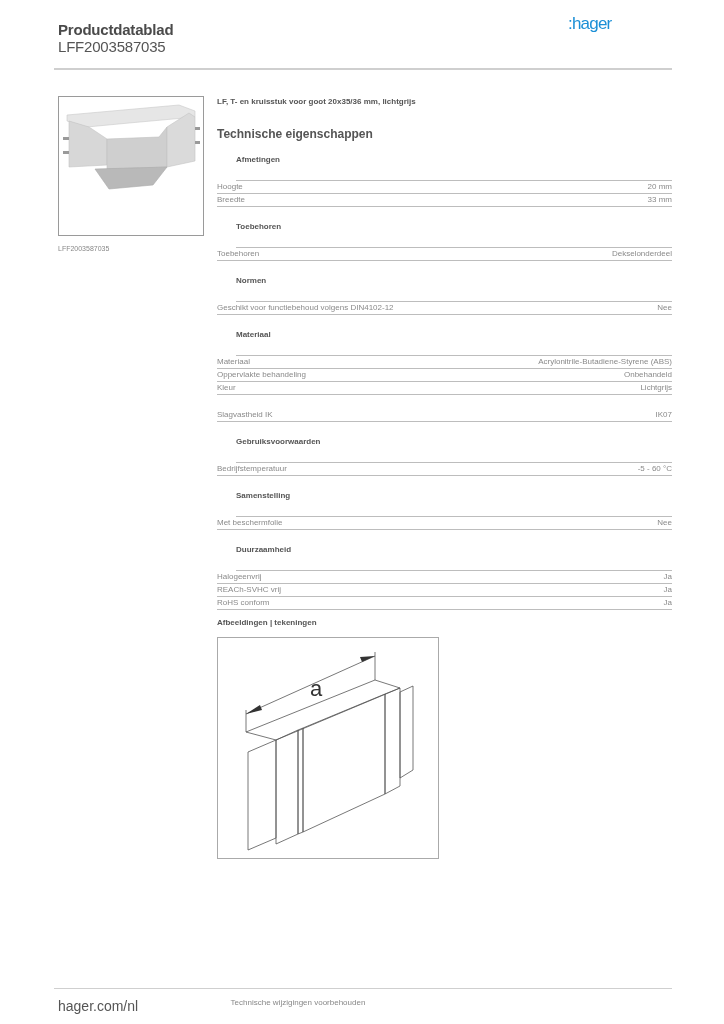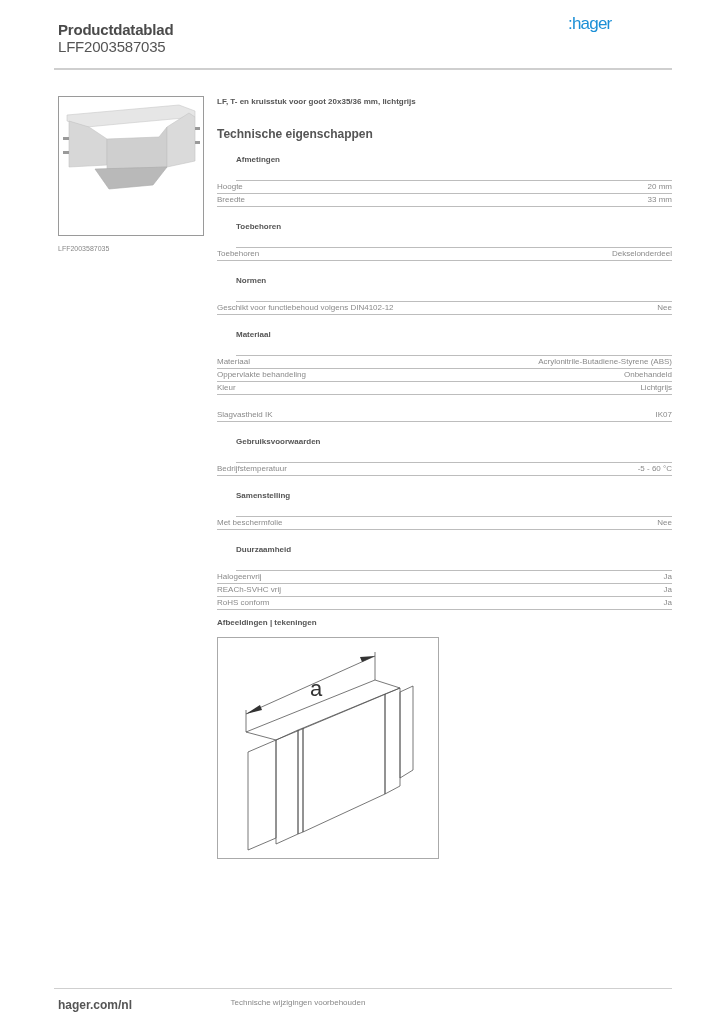--- a/index.html
+++ b/index.html
@@ -23,21 +23,21 @@
     .row { display: flex; justify-content: space-between; font-size: 8px; color: #8a8a8a; height: 12px; line-height: 12px; border-bottom: 1px solid #bdbdbd; }
     .row .label { white-space: nowrap; }
     .row .value { white-space: nowrap; text-align: right; }
     .group.spaced { margin-top: 27px; }
 
     .images-heading { position: absolute; left: 217px; top: 618px; font-size: 8px; font-weight: bold; color: #555; }
     .drawing { position: absolute; left: 217px; top: 637px; width: 222px; height: 222px; border: 1px solid #aaaaaa; box-sizing: border-box; background: #fff; }
     .drawing svg { position: absolute; left: 0; top: 0; }
 
     .footer-rule { position: absolute; left: 54px; top: 988px; width: 618px; height: 1px; background: #cfcfcf; }
-    .footer-left { position: absolute; left: 58px; top: 998px; font-size: 12px; font-weight: bold; color: #555; }
+    .footer-left { position: absolute; left: 58px; top: 998px; font-size: 14px; font-weight: normal; color: #555; }
     .footer-center { position: absolute; left: 0; width: 596px; top: 998px; text-align: center; font-size: 8px; color: #888; }
     .footer-right { position: absolute; right: 52px; top: 1028px; font-size: 14px; font-weight: bold; color: #555; }
   </style>
 </head>
 <body>
 
 <div>
   <div class="header-title">Productdatablad</div>
   <div class="header-sub">LFF2003587035</div>
   <div class="logo">:hager</div>

